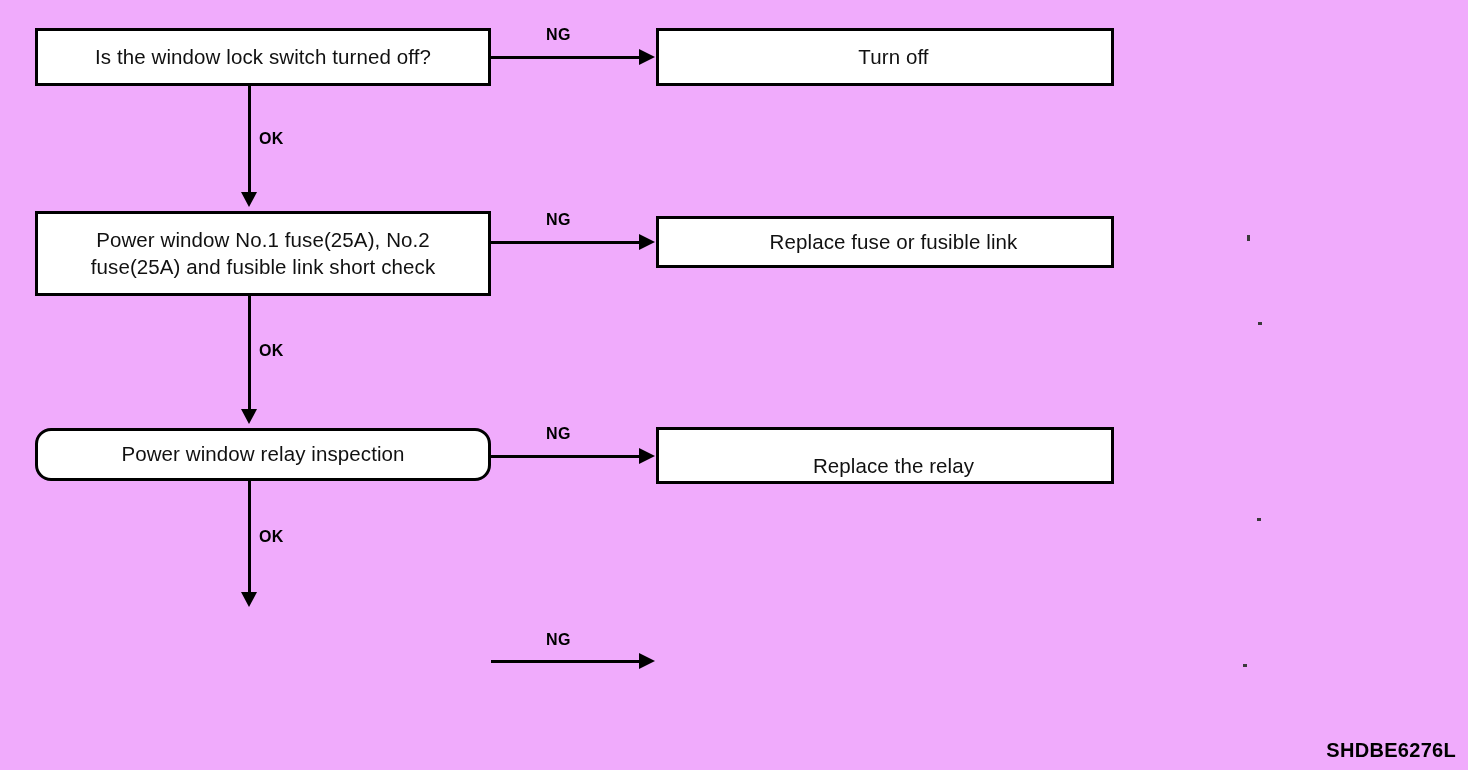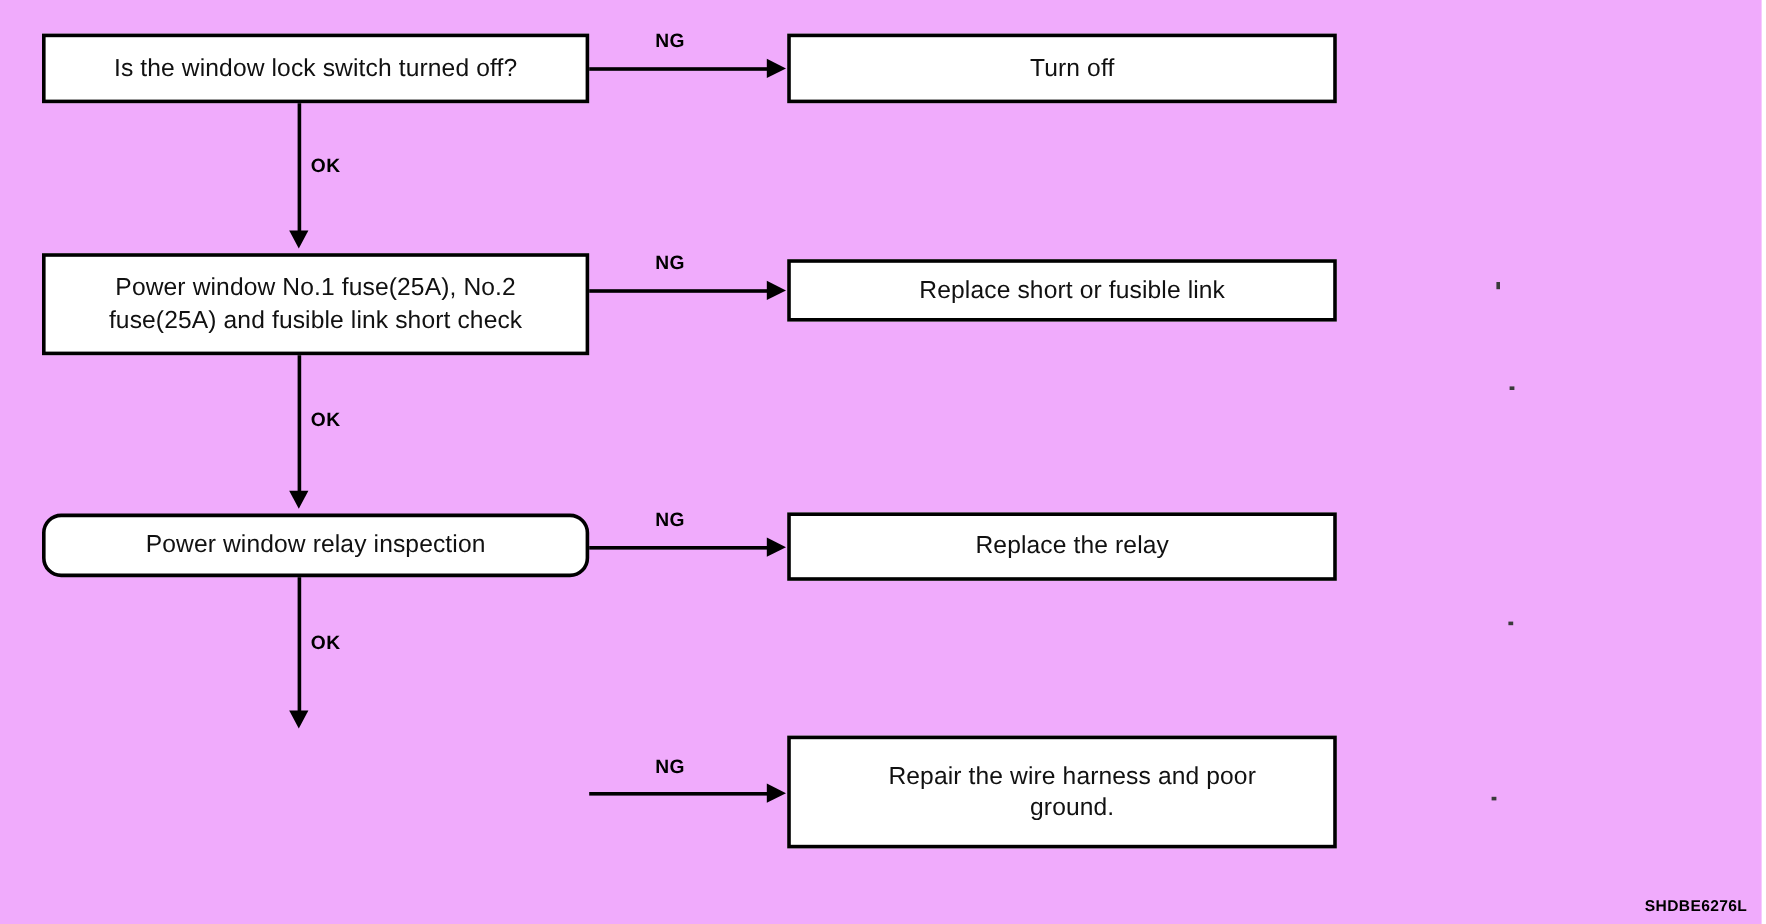--- a/index.html
+++ b/index.html
@@ -43,21 +43,21 @@
   
   .col-left  { left: 35px;  width: 456px; }
   
   .col-right { left: 656px; width: 458px; padding-left: 25px; }
 
   .row1-left   { top: 28px;  height: 58px; }
   .row1-right  { top: 28px;  height: 58px; }
   .row2-left   { top: 211px; height: 85px; }
   .row2-right  { top: 216px; height: 52px; }
   .row3-left   { top: 428px; height: 53px; border-radius: 16px; }
-  .row3-right  { top: 427px; height: 57px; }
+  .row3-right  { top: 427px; height: 57px; align-items: flex-end; }
   .row4-left   { top: 613px; height: 94px; }
   .row4-right  { top: 613px; height: 94px; }
 
   
   .vline {
     position: absolute;
     width: 3px;
     background: #000000;
     left: 248px;
   }
@@ -92,21 +92,21 @@
     letter-spacing: 0.4px;
     color: #000000;
     white-space: nowrap;
   }
 
   
   .caption {
     position: absolute;
     right: 12px;
     bottom: 8px;
-    font-size: 13px;
+    font-size: 20px;
     font-weight: bold;
     letter-spacing: 0.3px;
     color: #000000;
   }
 
   
   .speck {
     position: absolute;
     background: #3a3a3a;
   }
@@ -135,21 +135,21 @@
   <div class="node col-left row2-left">
     <span class="txt">Power window No.1 fuse(25A), No.2
 fuse(25A) and fusible link short check</span>
   </div>
 
   <div class="hline" style="left:491px; top:241px; width:150px;"></div>
   <div class="harrow" style="left:639px; top:234px;"></div>
   <div class="elabel" style="left:546px; top:211px;">NG</div>
 
   <div class="node col-right row2-right">
-    <span class="txt">Replace short or fusible link</span>
+    <span class="txt">Replace fuse or fusible link</span>
   </div>
 
   <div class="vline" style="top:296px; height:115px;"></div>
   <div class="varrow" style="top:409px;"></div>
   <div class="elabel" style="left:259px; top:342px;">OK</div>
 
   <div class="node col-left row3-left">
     <span class="txt">Power window relay inspection</span>
   </div>
 
@@ -163,24 +163,20 @@
 
   <div class="vline" style="top:481px; height:113px;"></div>
   <div class="varrow" style="top:592px;"></div>
   <div class="elabel" style="left:259px; top:528px;">OK</div>
 
 
   <div class="hline" style="left:491px; top:660px; width:150px;"></div>
   <div class="harrow" style="left:639px; top:653px;"></div>
   <div class="elabel" style="left:546px; top:631px;">NG</div>
 
-  <div class="node col-right row4-right">
-    <span class="txt">Repair the wire harness and poor
-ground.</span>
-  </div>
 
   <div class="speck" style="left:1247px; top:235px; width:3px; height:6px;"></div>
   <div class="speck" style="left:1258px; top:322px; width:4px; height:3px;"></div>
   <div class="speck" style="left:1257px; top:518px; width:4px; height:3px;"></div>
   <div class="speck" style="left:1243px; top:664px; width:4px; height:3px;"></div>
 
   <div class="caption">SHDBE6276L</div>
 
 </div>
 

